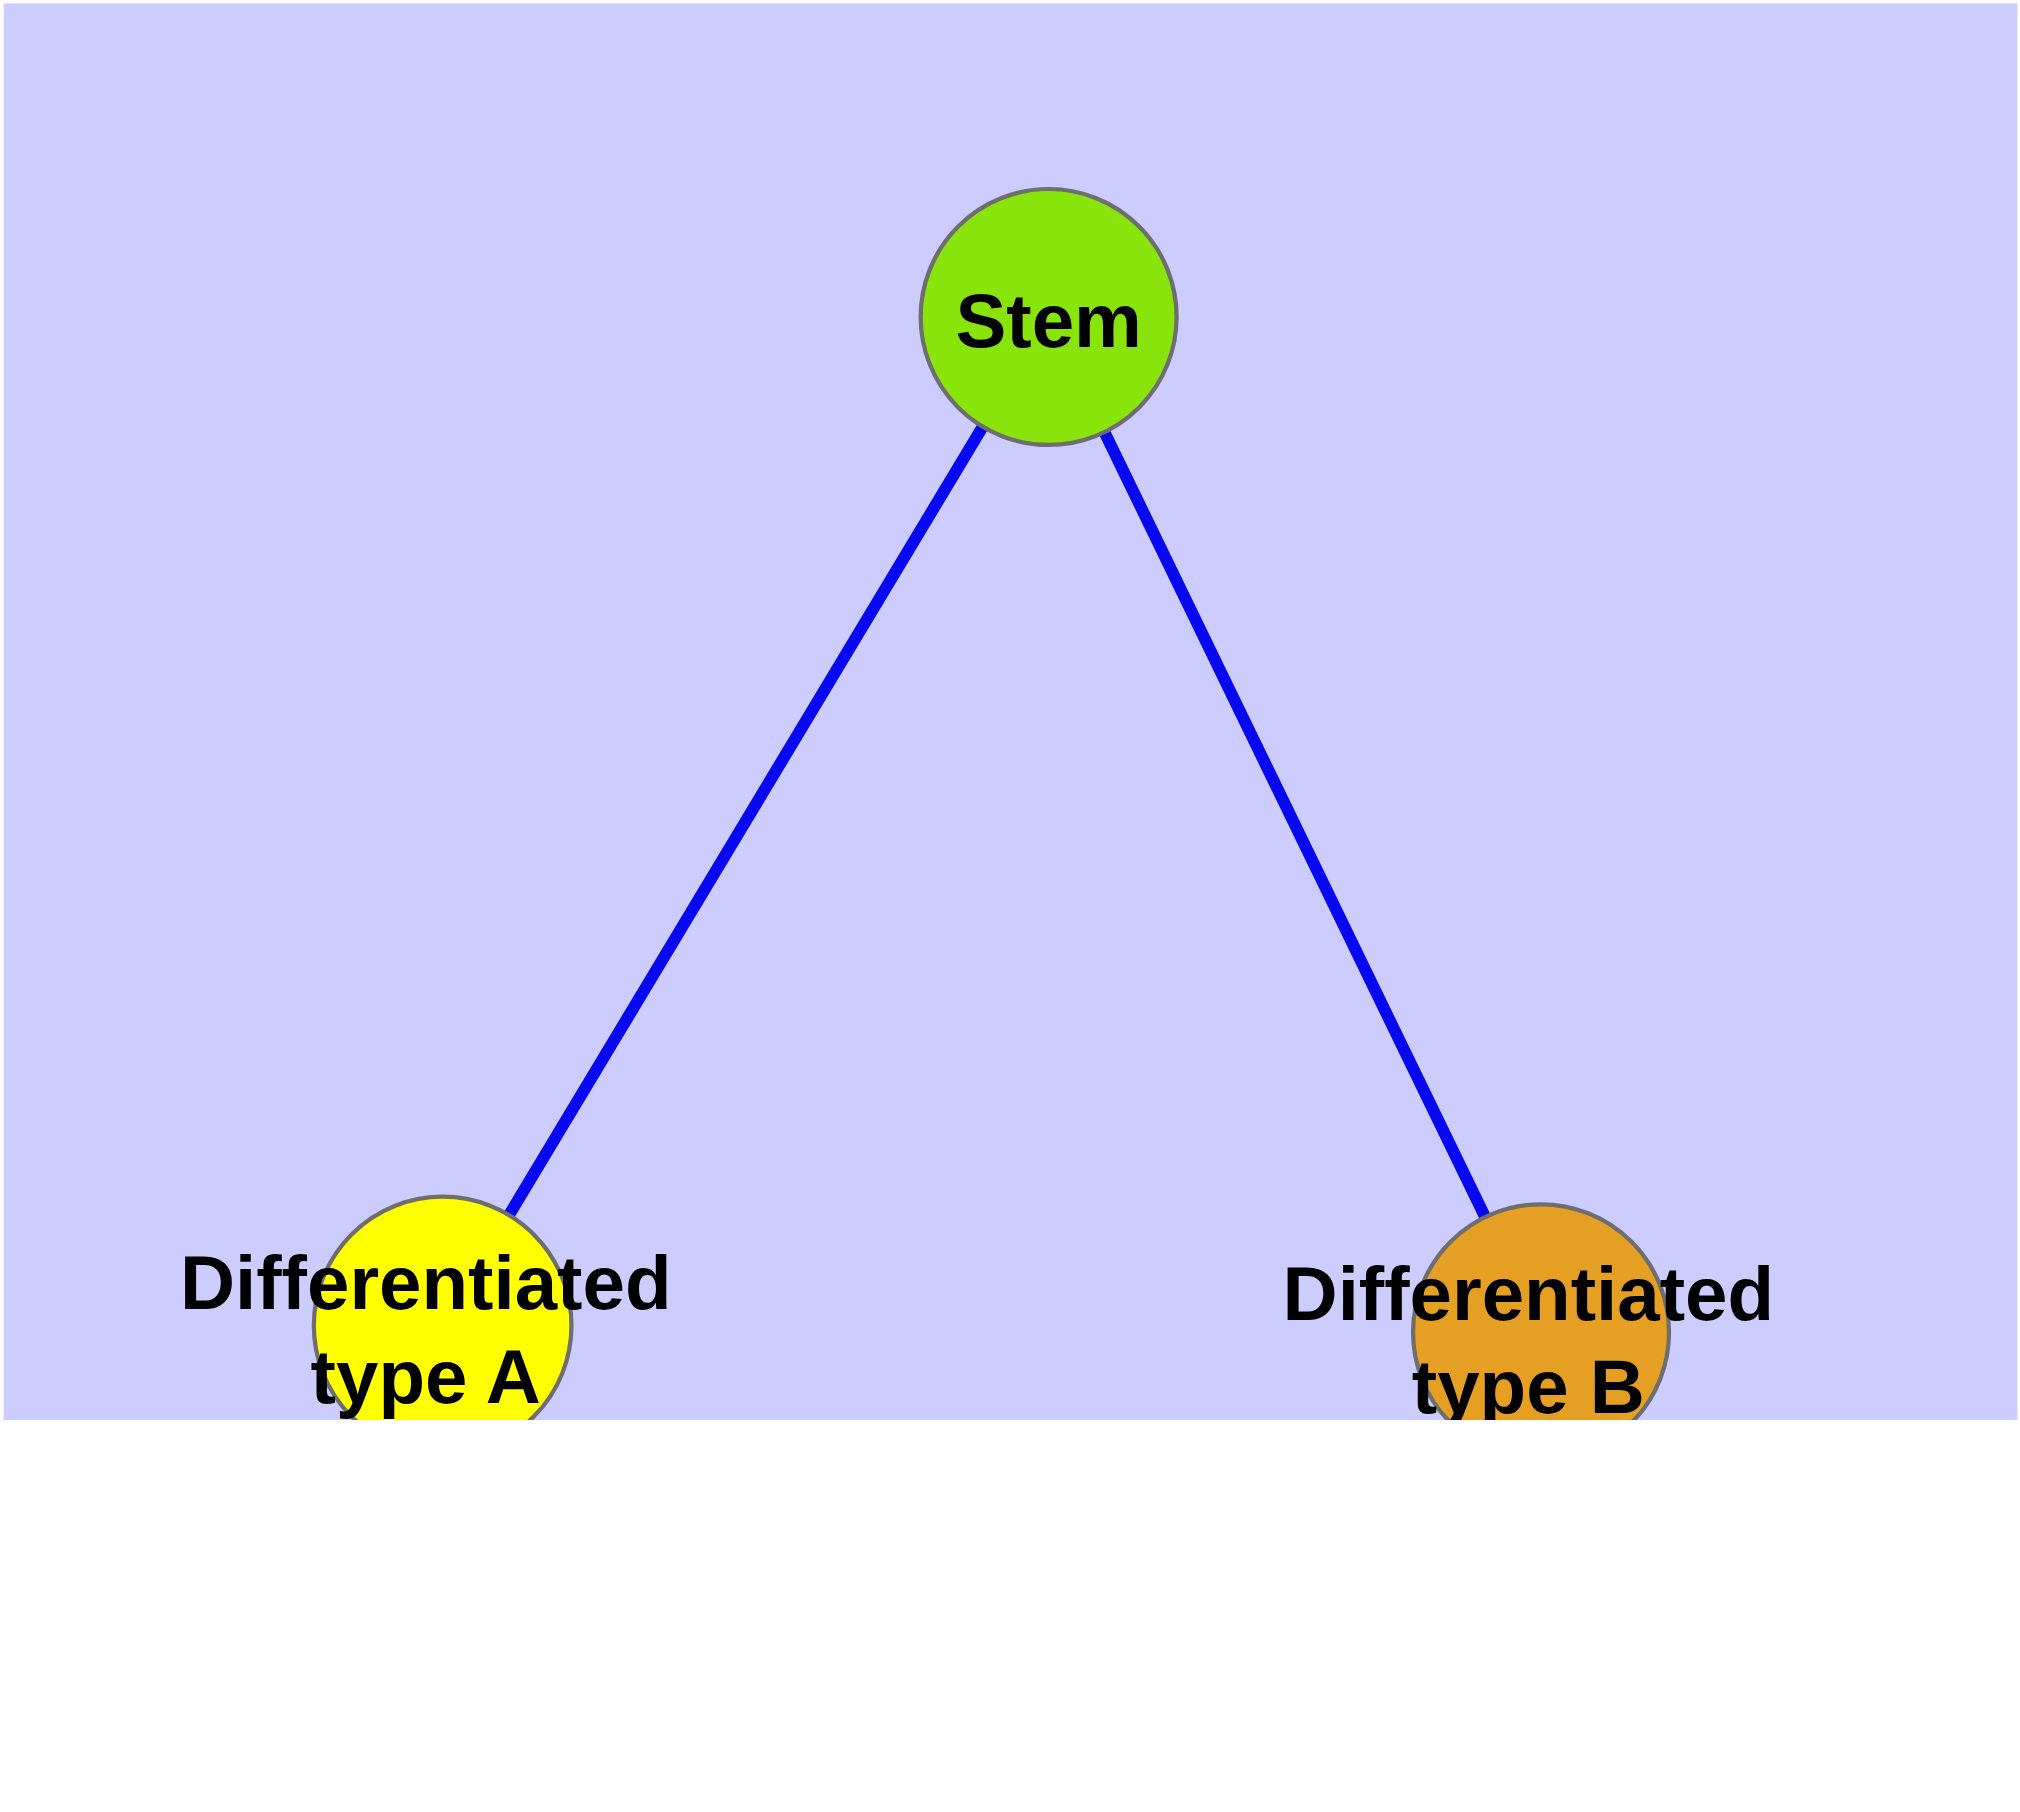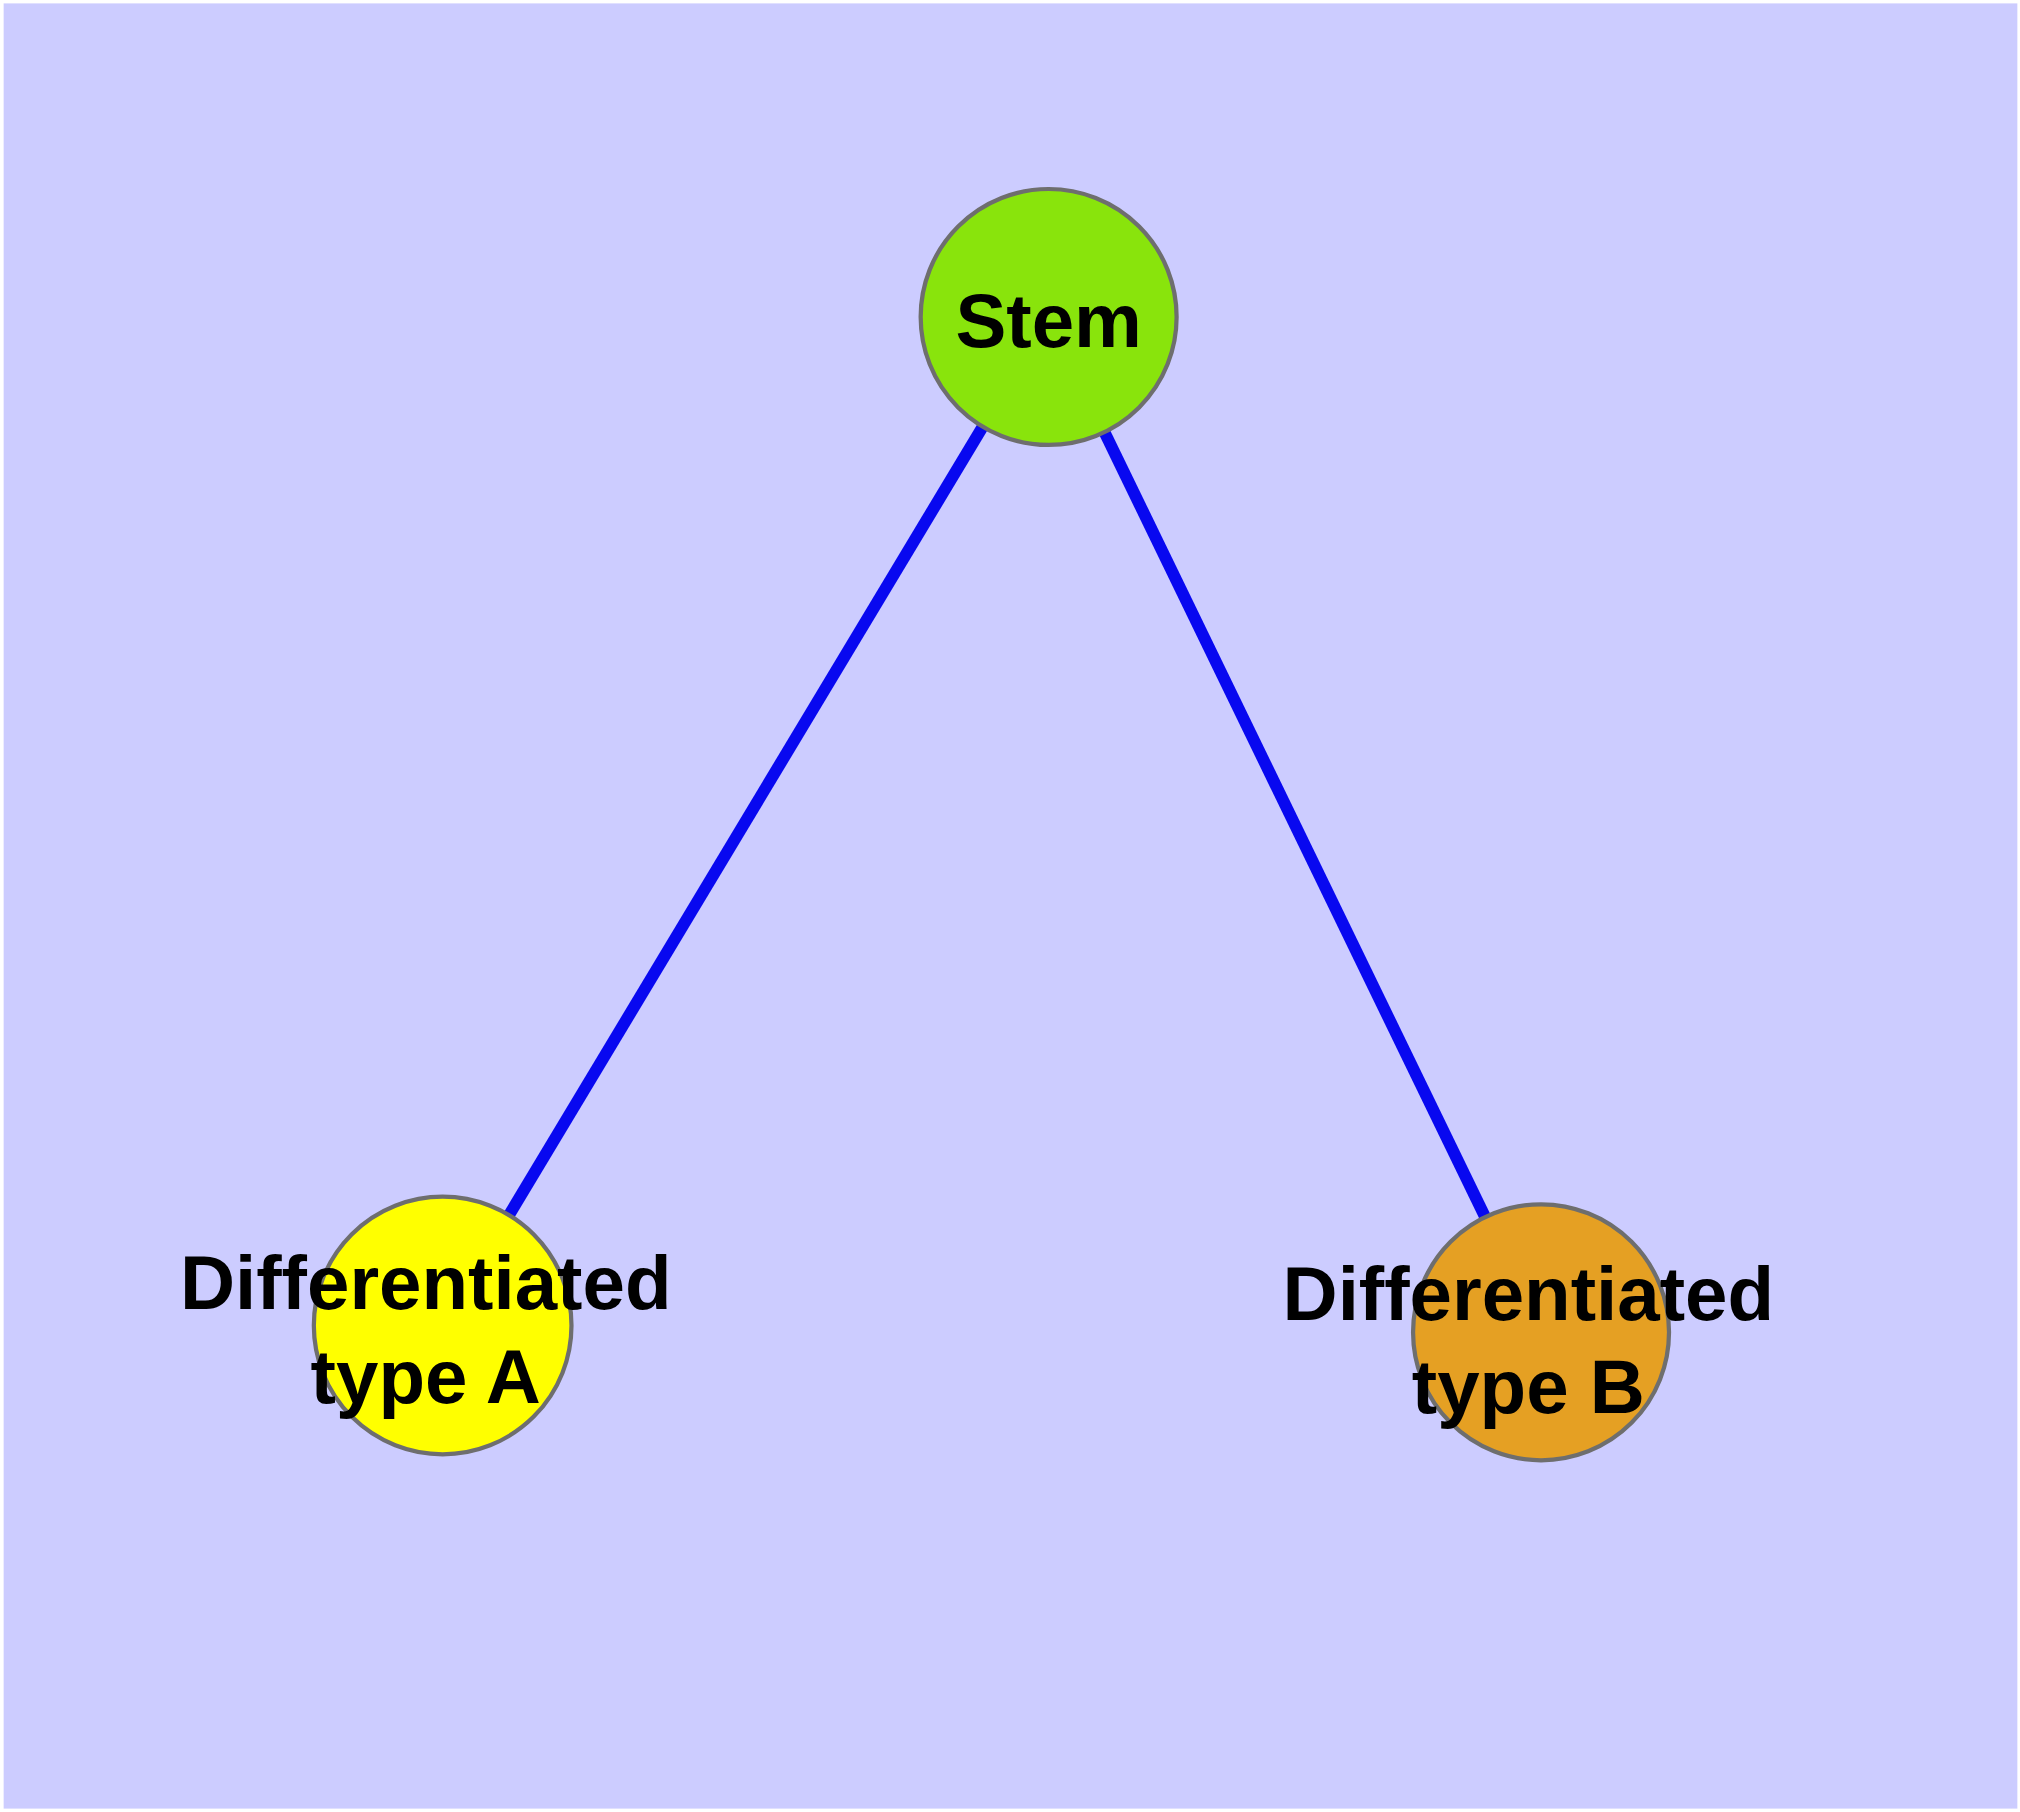--- a/index.html
+++ b/index.html
@@ -3,21 +3,21 @@
 <meta charset="utf-8">
 <style>
   html, body {
     margin: 0;
     padding: 0;
     background: #FFFFFF;
   }
   .stage {
     position: relative;
     width: 2021px;
-    height: 1812px;
+    height: 1420px;
     background: #FFFFFF;
     overflow: hidden;
   }
   svg {
     display: block;
   }
   .node-label {
     font-family: "Liberation Sans", sans-serif;
     font-weight: 700;
     text-anchor: middle;

